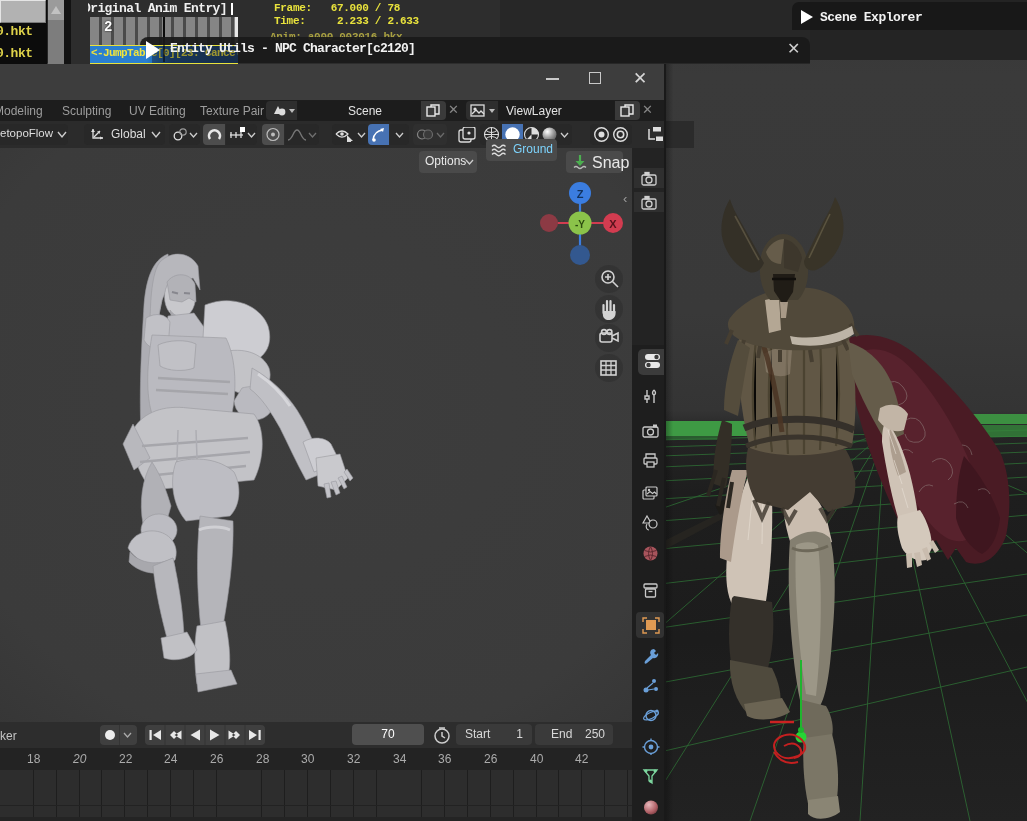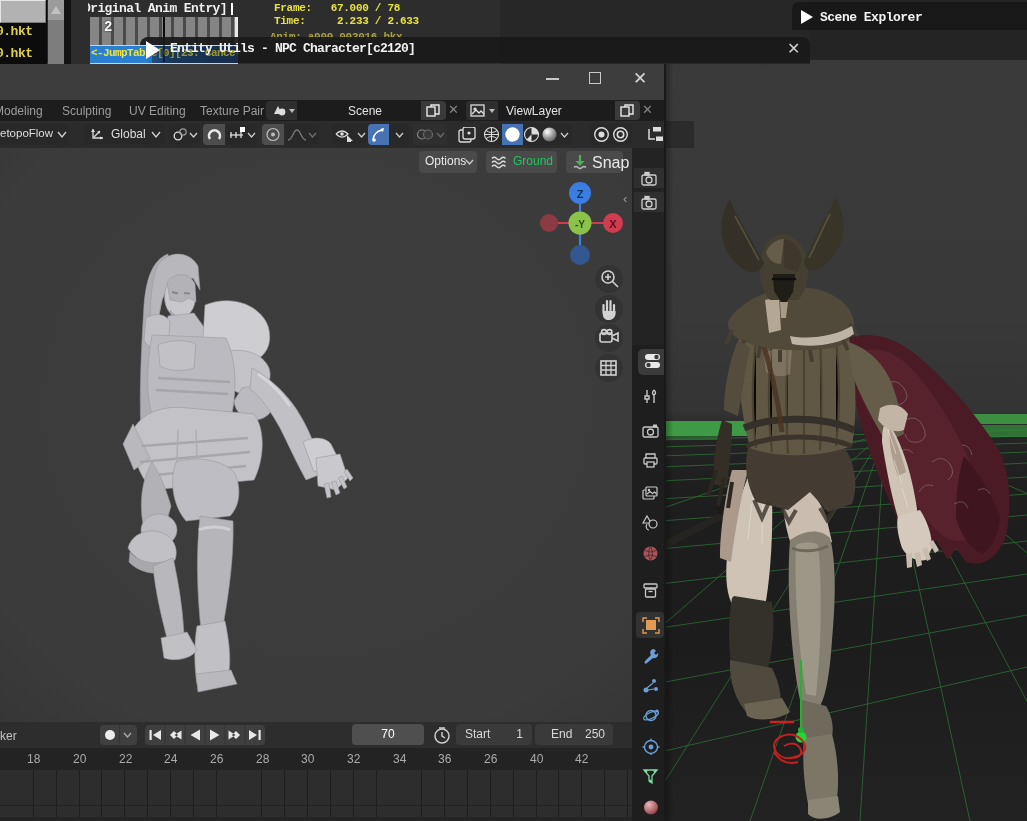--- a/index.html
+++ b/index.html
@@ -336,21 +336,21 @@
         <circle cx="8.5" cy="8.5" r="3.2" stroke="#ddd" stroke-width="1.6" fill="none"></circle>
       </svg>
   </div>
 
   <div class="abs" style="left:419px;top:88px;z-index:5;width:58px;height:22px;background:#4a4a4a;border-radius:4px;color:#e8e8e8;font-size:12px;">
     <span class="abs" style="left:6px;top:3px;">Options</span>
     <svg class="abs" style="left:46px;top:8px;" width="9" height="7">
         <path d="M1 1 l3.5 4 l3.5 -4" stroke="#cdcdcd" stroke-width="1.3" fill="none"></path>
       </svg>
   </div>
-  <div class="abs" style="left:486px;top:88px;z-index:5;width:71px;height:22px;background:#4a4a4a;border-radius:4px;color:#22c55e;font-size:12px;">
+  <div class="abs" style="left:486px;top:76px;z-index:5;width:71px;height:22px;background:#4a4a4a;border-radius:4px;color:#7dd3fc;font-size:12px;">
     <svg class="abs" style="left:5px;top:4px;" width="18" height="14">
         <path d="M1 3.5 q2.2-2.5 4.5 0 t4.5 0 t4.5 0 M1 7.5 q2.2-2.5 4.5 0 t4.5 0 t4.5 0 M1 11.5 q2.2-2.5 4.5 0 t4.5 0 t4.5 0" stroke="#ddd" stroke-width="1.3" fill="none"></path>
       </svg>
     <span class="abs" style="left:27px;top:3px;">Ground</span>
   </div>
   <div class="abs" style="left:566px;top:88px;z-index:5;width:57px;height:22px;background:#4a4a4a;border-radius:4px;color:#e8e8e8;font-size:16px;">
     <svg class="abs" style="left:6px;top:3px;" width="16" height="16">
         <path d="M8 1 v8" stroke="#4caf50" stroke-width="2.2"></path>
         <path d="M8 12 l-4.5 -5 h9 z" fill="#4caf50"></path>
         <path d="M2 13.5 q2-2 4 0 t4 0 t4 0" stroke="#bbb" stroke-width="1.2" fill="none"></path>
@@ -495,21 +495,21 @@
       <span class="abs" style="left:9px;top:3px;">Start</span>
         <span class="abs" style="right:9px;top:3px;">1</span>
     </div>
     <div class="abs" style="left:535px;top:2px;width:78px;height:21px;background:#3a3a3a;border-radius:4px;color:#d8d8d8;font-size:12px;">
       <span class="abs" style="left:16px;top:3px;">End</span>
         <span class="abs" style="right:8px;top:3px;">250</span>
     </div>
 
     <div class="abs" style="left:0;top:26px;width:632px;height:22px;background:#232323;font-size:12px;color:#ababab;">
       <span class="abs" style="left:27px;top:4px;">18</span>
-        <span class="abs" style="left:73px;top:4px;">20</span>
+        <span class="abs" style="left:73px;top:4px;font-style:italic;">20</span>
       <span class="abs" style="left:119px;top:4px;">22</span>
         <span class="abs" style="left:164px;top:4px;">24</span>
       <span class="abs" style="left:210px;top:4px;">26</span>
         <span class="abs" style="left:256px;top:4px;">28</span>
       <span class="abs" style="left:301px;top:4px;">30</span>
         <span class="abs" style="left:347px;top:4px;">32</span>
       <span class="abs" style="left:393px;top:4px;">34</span>
         <span class="abs" style="left:438px;top:4px;">36</span>
       <span class="abs" style="left:484px;top:4px;">26</span>
         <span class="abs" style="left:530px;top:4px;">40</span>

